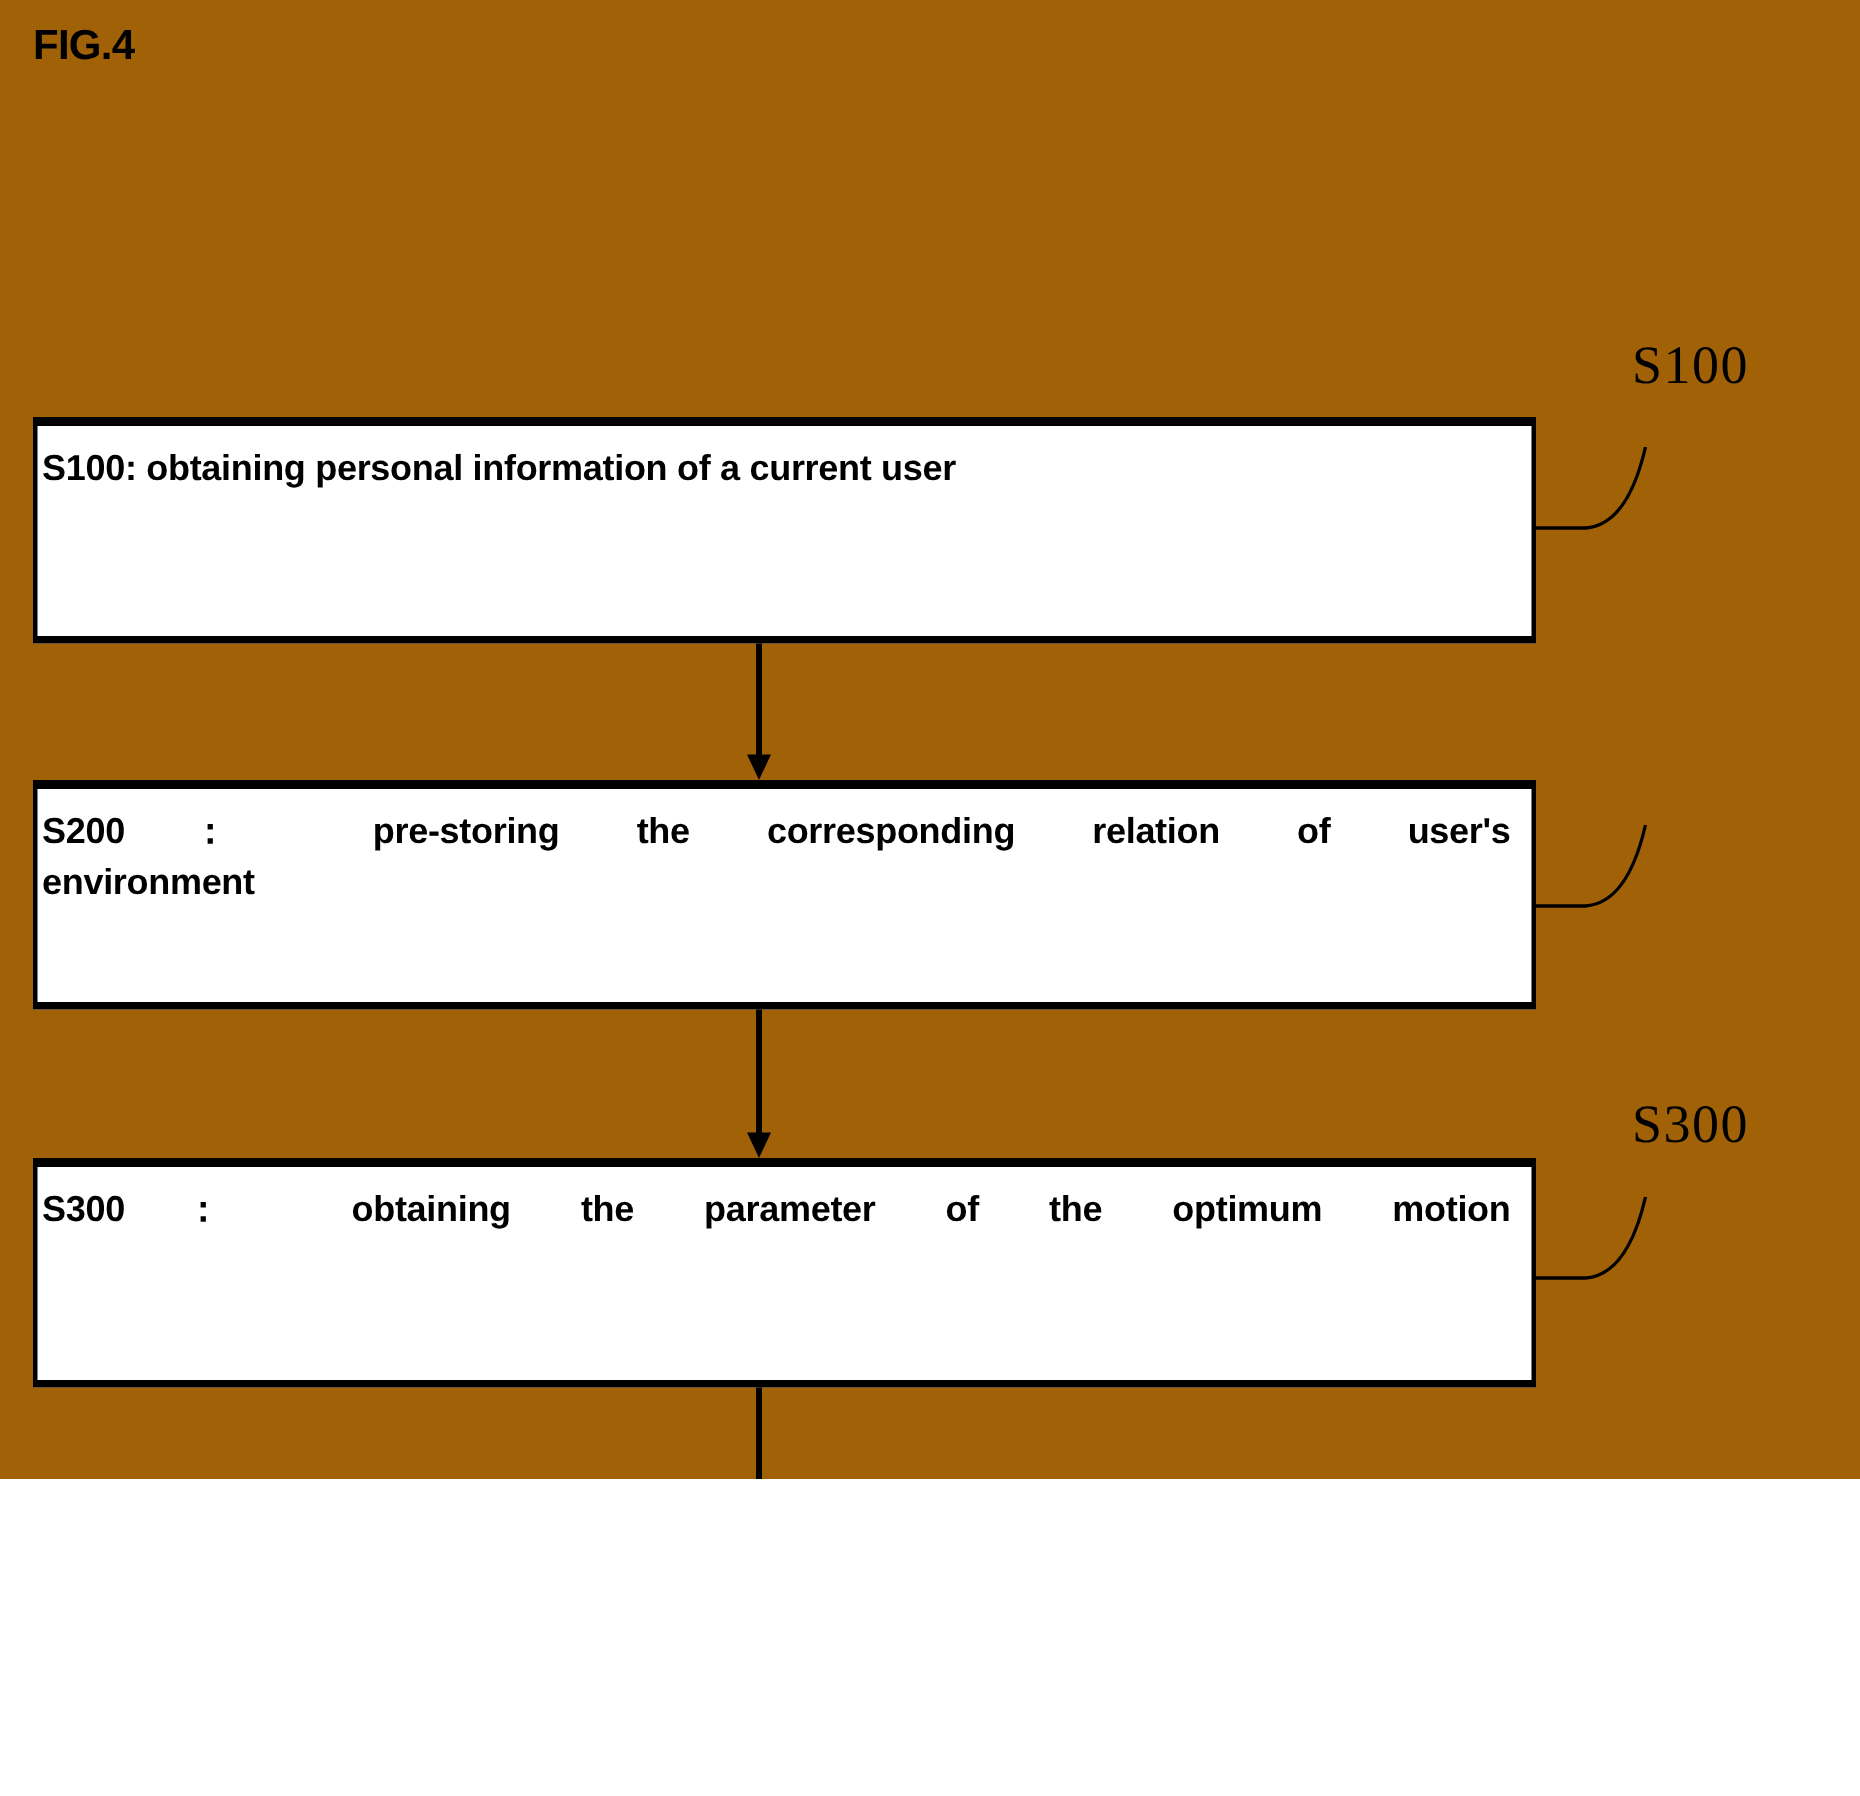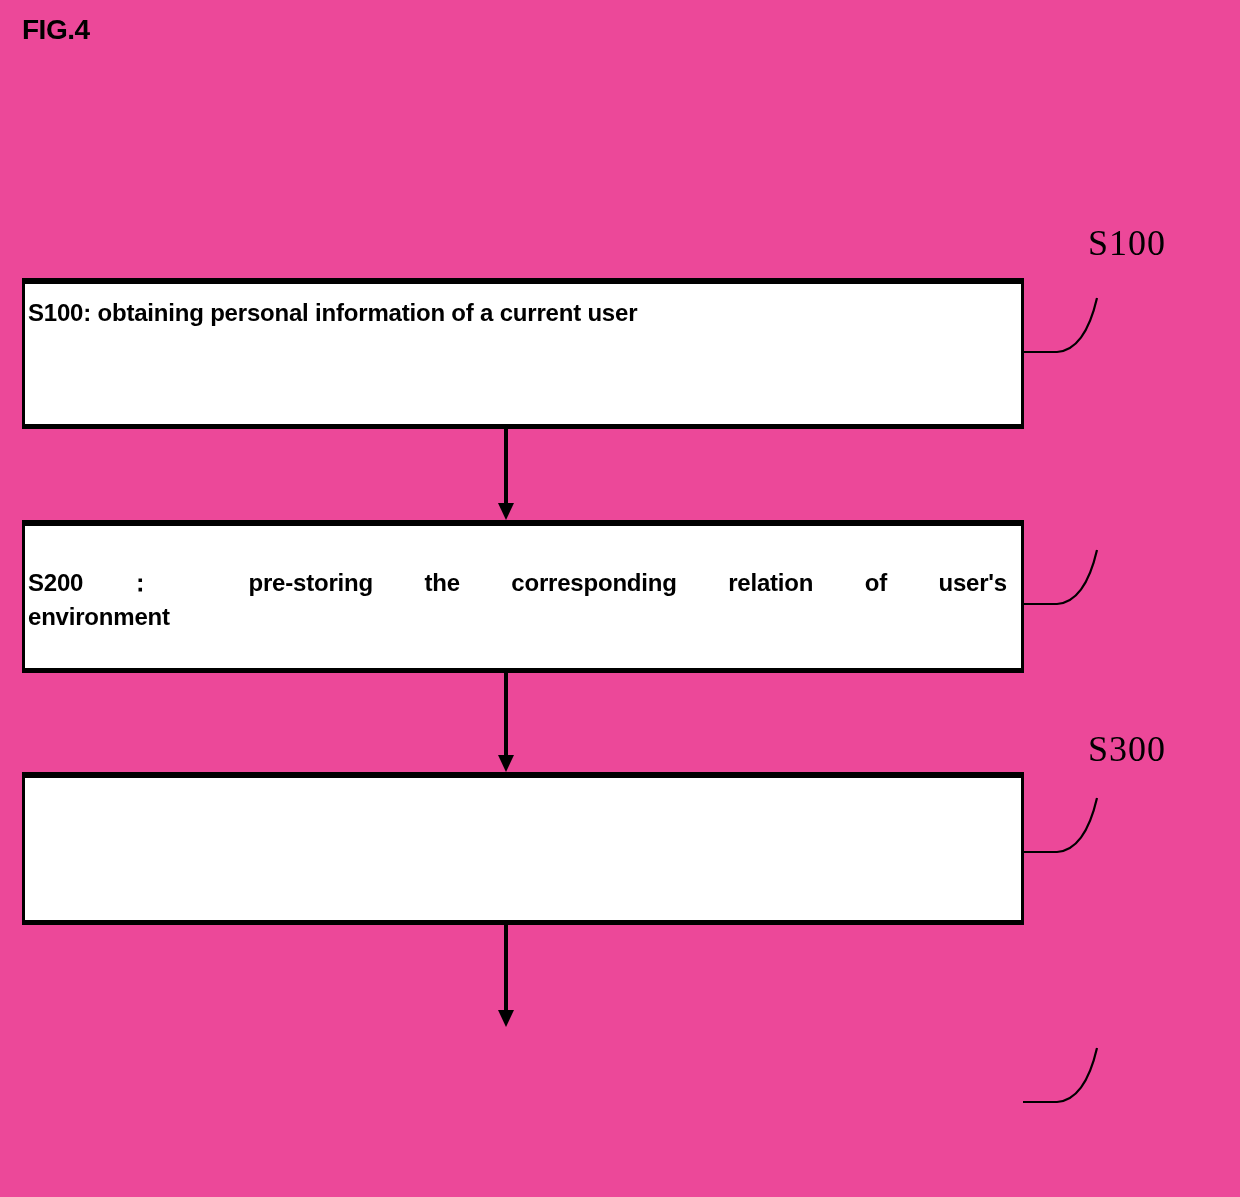--- a/index.html
+++ b/index.html
@@ -8,22 +8,22 @@
     padding: 0;
     background: #ffffff;
   }
   body {
     font-family: "Liberation Sans", sans-serif;
     color: #000000;
   }
   #figure-root {
     position: relative;
     width: 1240px;
-    height: 1197px;
-    background: #ec4899;
+    height: 986px;
+    background: #a16207;
     overflow: hidden;
   }
 
   
   .fig-title {
     position: absolute;
     left: 22px;
     top: 14px;
     font-family: "Liberation Sans", sans-serif;
     font-weight: bold;
@@ -143,37 +143,38 @@
 
   <div class="ref-label" id="ref-s100">S100</div>
 
   <div class="connector" id="arrow-1">
     <div class="stem"></div>
     <div class="head"></div>
   </div>
 
   <div class="flow-box" id="box-s200">
     <div class="flow-box-text justify-all">
-      <span style="text-align:justify; text-align-last:justify;margin-top:28px;">S200： pre-storing the corresponding relation of user's</span>
+      <span style="text-align:justify; text-align-last:justify;">S200： pre-storing the corresponding relation of user's</span>
       <span>environment</span>
     </div>
   </div>
 
   <svg class="leader" id="leader-s200" viewBox="0 0 90 70">
     <path d="M 0 62 L 34 62 Q 62 60 74 8"></path>
   </svg>
 
 
   <div class="connector" id="arrow-2">
     <div class="stem"></div>
     <div class="head"></div>
   </div>
 
   <div class="flow-box" id="box-s300">
     <div class="flow-box-text justify-all">
+      <span style="text-align:justify; text-align-last:justify;">S300： obtaining the parameter of the optimum motion</span>
     </div>
   </div>
 
   <svg class="leader" id="leader-s300" viewBox="0 0 90 70">
     <path d="M 0 62 L 34 62 Q 62 60 74 8"></path>
   </svg>
 
   <div class="ref-label" id="ref-s300">S300</div>
 
   <div class="connector" id="arrow-3">

